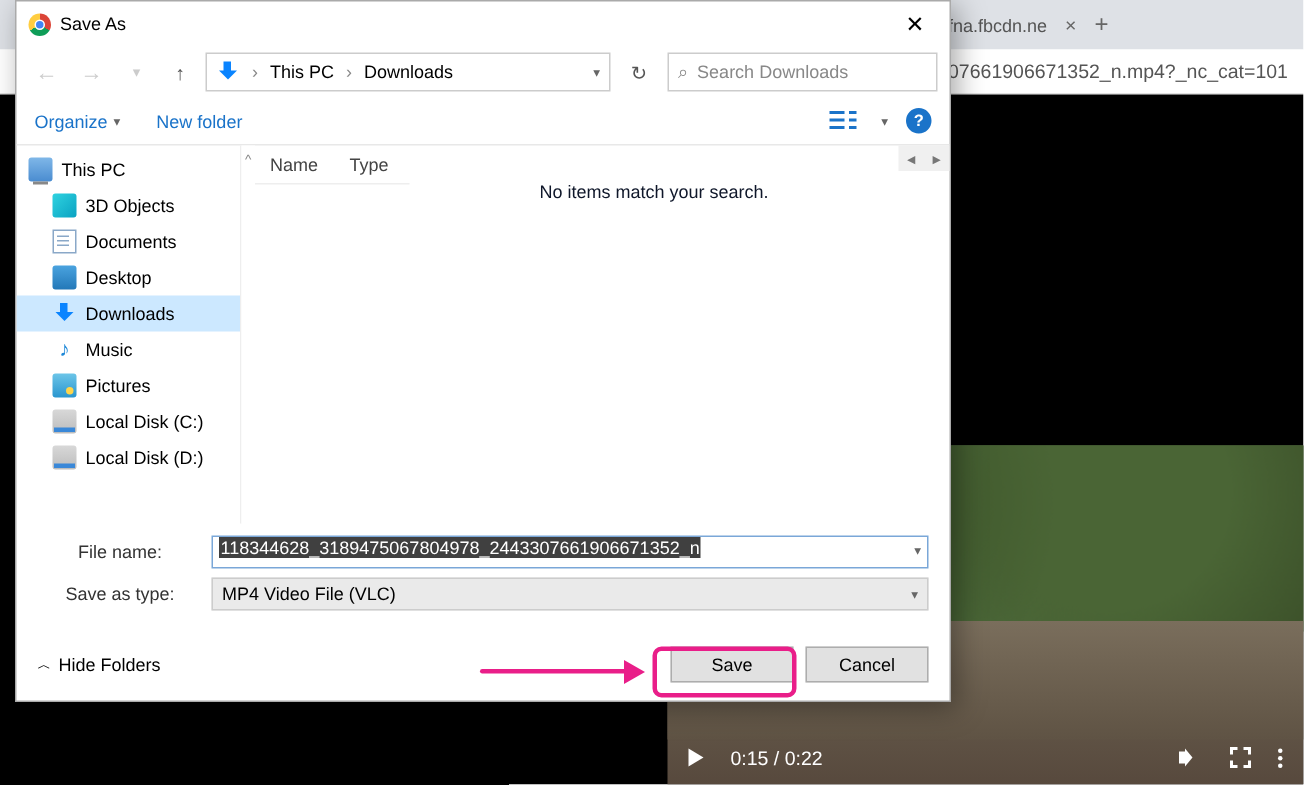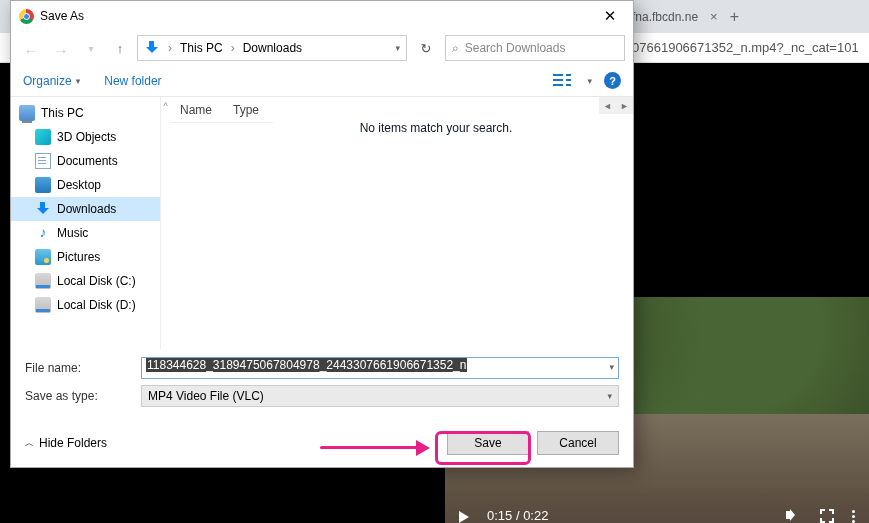--- a/index.html
+++ b/index.html
@@ -7,21 +7,21 @@
   .browser-top { position: absolute; top: 0; left: 0; right: 0; height: 33px; background: #dee1e6; display: flex; align-items: center; }
   .tab-piece { margin-left: 632px; display: flex; align-items: center; font-size: 12px; color: #555; }
   .tab-close { margin: 0 12px; font-size: 13px; color: #666; }
   .tab-plus { font-size: 16px; color: #666; }
   .browser-bar { position: absolute; top: 33px; left: 0; right: 0; height: 30px; background: #fff; border-bottom: 1px solid #e1e1e1; display:flex; align-items:center; color:#555; font-size:13px; padding-left:632px; }
   .black-area { position: absolute; top: 63px; left: 0; right: 0; bottom: 0; background: #000; }
 
   .video-thumb { position: absolute; right: 0; bottom: 0; width: 424px; height: 226px; background: linear-gradient(to bottom, #4a5d3a 0%, #5c7348 30%, #3f4d33 45%, #6a5f4f 65%, #57493d 100%); }
   .trees { position:absolute; top:0; left:0; right:0; height:55%; background: radial-gradient(circle at 20% 30%, #3d552a 20%, transparent 50%), radial-gradient(circle at 70% 25%, #4a6535 25%, transparent 55%), radial-gradient(circle at 90% 40%, #3a4e28 20%, transparent 50%), #507040; }
   .water { position:absolute; bottom:30px; left:0; right:0; height:35%; background: linear-gradient(to bottom, #7a6e5c, #5f5344); }
-  .vcontrols { position: absolute; bottom: 0; left: 0; right: 0; height: 36px; display: flex; align-items: flex-end; color: #fff; font-size: 13px; padding: 0 14px; gap: 18px; }
+  .vcontrols { position: absolute; bottom: 0; left: 0; right: 0; height: 36px; display: flex; align-items: center; color: #fff; font-size: 13px; padding: 0 14px; gap: 18px; }
   .vcontrols .spacer { flex: 1; }
   .sound-icon { display:inline-block; width:16px; height:16px; position:relative; }
   .sound-icon::before { content:""; position:absolute; left:0; top:4px; width:4px; height:8px; background:#fff; }
   .sound-icon::after { content:""; position:absolute; left:4px; top:2px; border-top:6px solid transparent; border-bottom:6px solid transparent; border-left:5px solid #fff; }
   .full-icon { width:14px; height:14px; display:inline-block; position:relative; }
   .full-icon span { position:absolute; width:5px; height:5px; border:2px solid #fff; }
   .full-icon span.tl{top:0;left:0;border-right:none;border-bottom:none;}
   .full-icon span.tr{top:0;right:0;border-left:none;border-bottom:none;}
   .full-icon span.bl{bottom:0;left:0;border-right:none;border-top:none;}
   .full-icon span.br{bottom:0;right:0;border-left:none;border-top:none;}
@@ -80,21 +80,21 @@
   .filehead{ height:26px; border-bottom:1px solid #eee; display:flex; align-items:center; font-size:12px; color:#444; }
   .filehead div{ padding:0 10px; border-right:1px solid transparent;}
   .col-name{flex:1;} .col-date{width:150px;} .col-type{width:50px;}
   .empty{ flex:1; display:flex; align-items:flex-start; justify-content:center; padding-top:24px; color:#0f172a; font-size:12px;}
   .scroll-h{ height:17px; background:#f0f0f0; display:flex; align-items:center;}
   .scroll-h .arr{width:17px;text-align:center;color:#777;font-size:9px;}
   .scroll-h .track{flex:1;height:100%;}
   .scroll-h .thumb{width:65%;height:100%;background:#cfcfcf;}
   .fields{ padding:8px 14px 6px 14px; font-size:12px;}
   .fieldrow{ display:flex; align-items:center; margin-bottom:6px; gap:6px;}
-  .fieldrow label{ width:110px; text-align:left; color:#333;}
+  .fieldrow label{ width:110px; text-align:center; color:#333;}
   .fn-input{ flex:1; height:22px; border:1px solid #7aa7d8; padding:0 4px; font-size:12px; position:relative; background:#fff;}
   .fn-input .seltext{ background:#404040; color:#fff; padding:0 1px;}
   .fn-input .dd{ position:absolute; right:4px; top:4px; color:#666; font-size:9px;}
   .type-sel{ flex:1; height:22px; border:1px solid #ccc; background:#eaeaea; display:flex; align-items:center; padding:0 6px; font-size:12px; position:relative;}
   .type-sel .dd{ position:absolute; right:6px; color:#666; font-size:9px;}
   .footer{ height:48px; display:flex; align-items:center; padding:0 14px; font-size:12px;}
   .hidefolders{ display:flex; align-items:center; gap:5px; }
   .footer .spacer{flex:1;}
   .btn{ width:82px; height:24px; border:1px solid #adadad; background:#e1e1e1; font-size:12px; display:flex;align-items:center;justify-content:center; margin-left:8px;}
   .btn.save{ }

